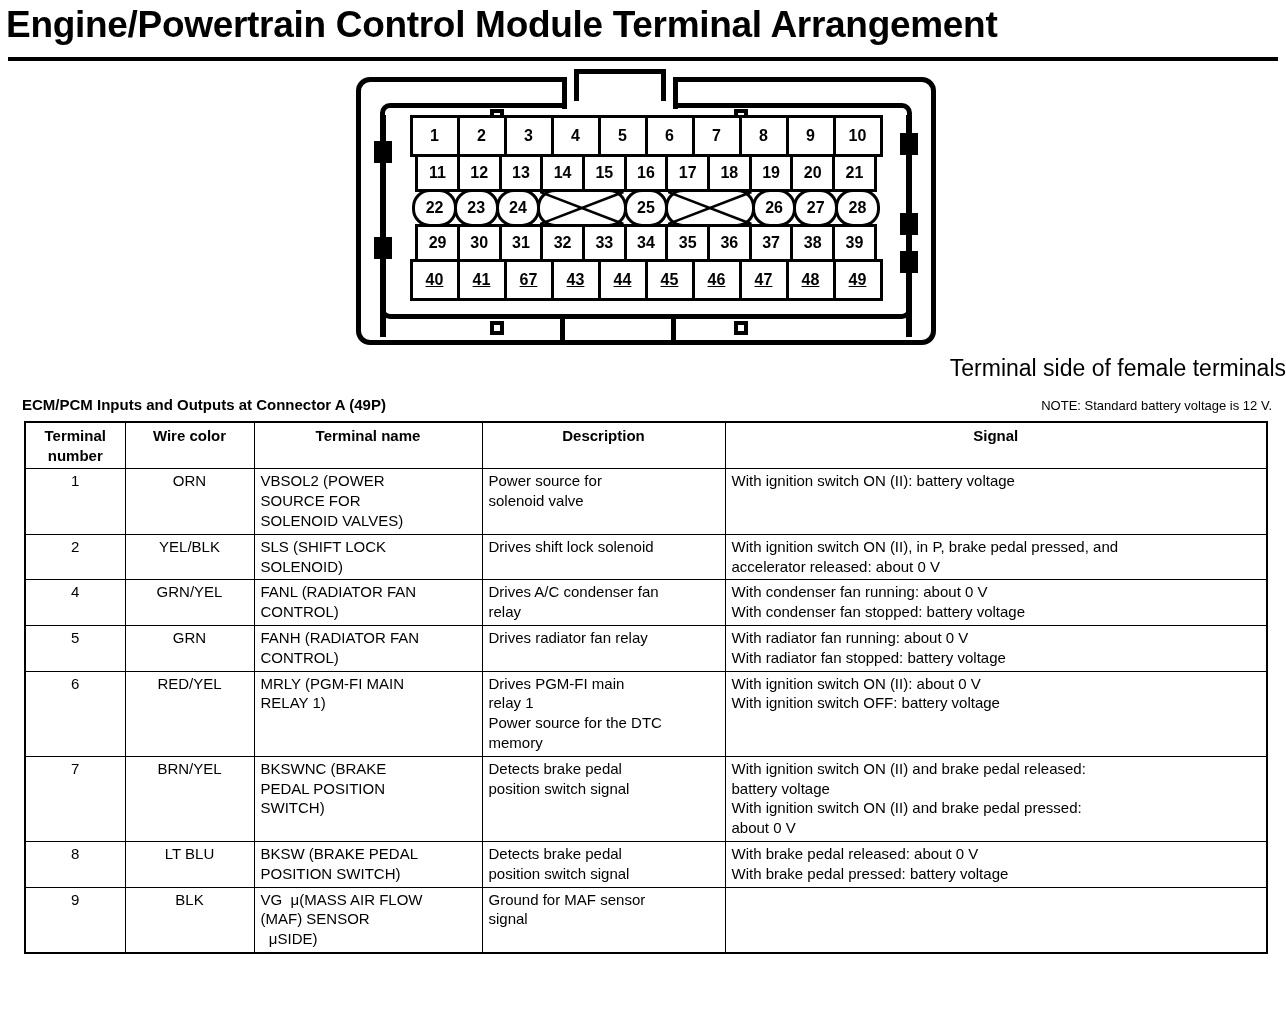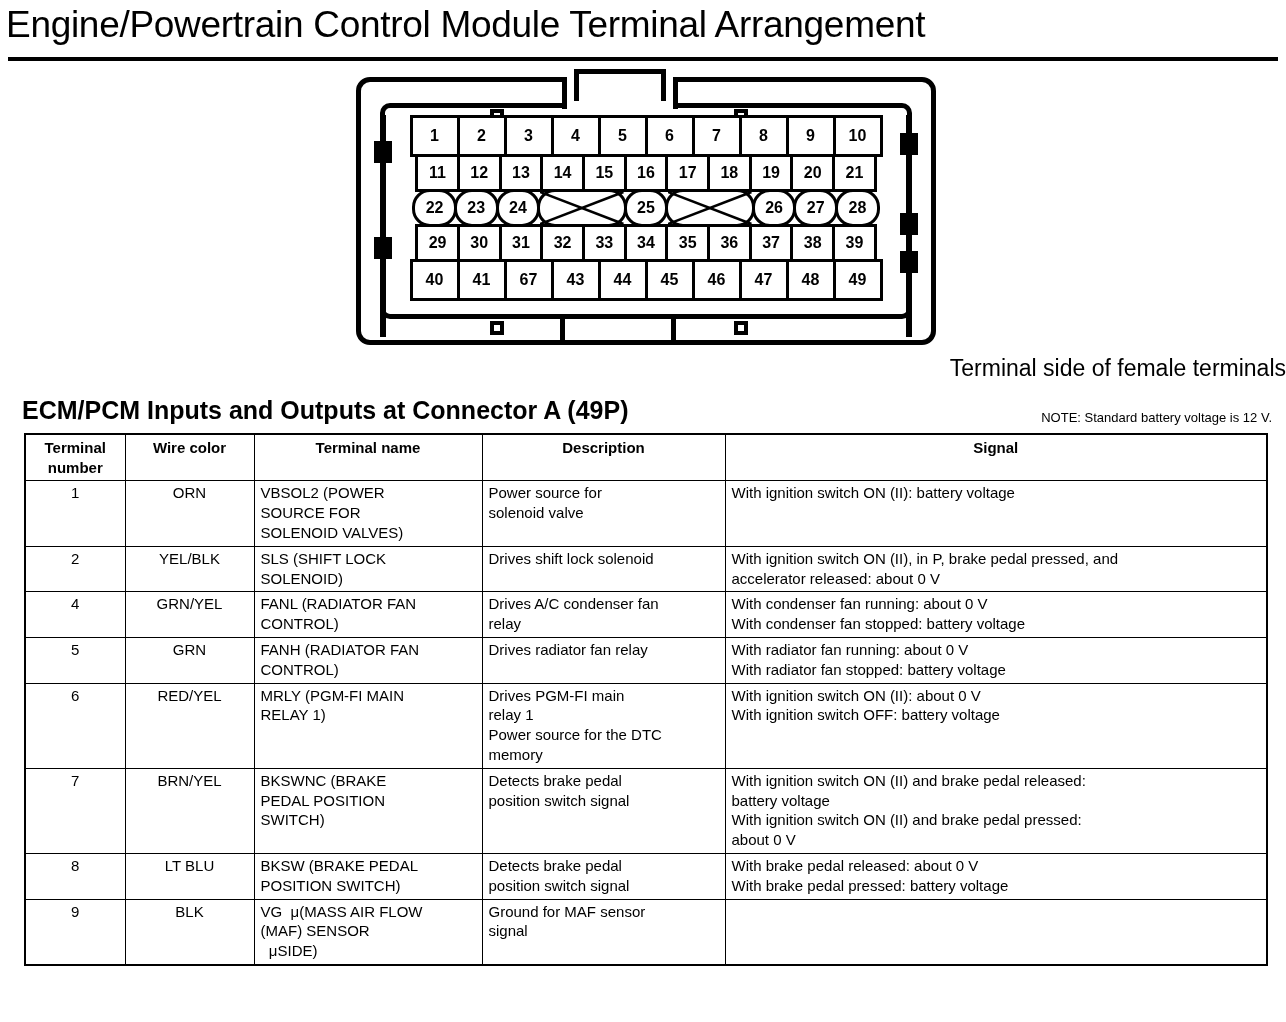--- a/index.html
+++ b/index.html
@@ -11,21 +11,21 @@
     width: 1286px; height: 1022px;
     font-family: "Liberation Sans", sans-serif;
     color: #000000;
     overflow: hidden;
     position: relative;
   }
 
   
   #doc-title {
     font-size: 37px;
-    font-weight: normal;
+    font-weight: bold;
     letter-spacing: -0.3px;
     line-height: 1.05;
     padding: 6px 12px 0 6px;
     white-space: nowrap;
   }
   #title-rule {
     margin: 12px 8px 0 8px;
     height: 4px;
     background: #000;
   }
@@ -138,36 +138,36 @@
     z-index: 2;
   }
   
   .pin.cross svg { display:block; }
 
   .row-a .pin { width: 50px; height: 42px; }
   .row-b .pin { width: 44.7px; height: 38px; text-align: right; }
   .row-c .pin { width: 44.7px; height: 38px; border-radius: 18px; }
   .row-c .pin.cross { width: 89.4px; }
   .row-d .pin { width: 44.7px; height: 38px; }
-  .row-e .pin { width: 50px; height: 42px; }
+  .row-e .pin { width: 50px; height: 42px; text-decoration: underline; }
 
   #caption {
     text-align: right;
     font-size: 23px;
     margin-top: -6px;
   }
 
   
   #section-bar {
     display: flex;
     align-items: flex-end;
     padding: 14px 14px 0 22px;
   }
   #section-title {
-    font-size: 25px;
+    font-size: 15px;
     font-weight: bold;
     white-space: nowrap;
   }
   #section-note {
     font-size: 13px;
     margin-left: auto;
     white-space: nowrap;
     text-align: center;
   }
 

